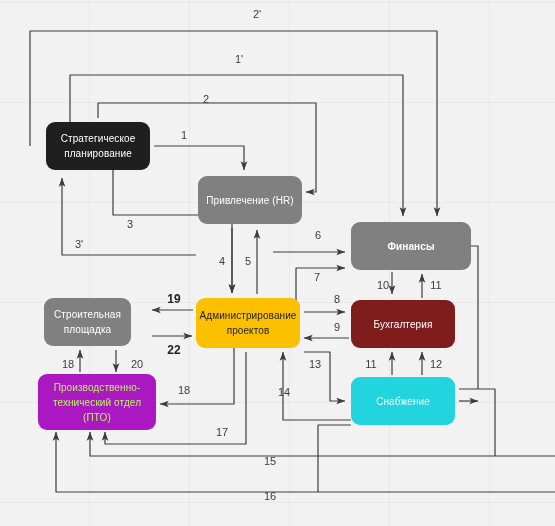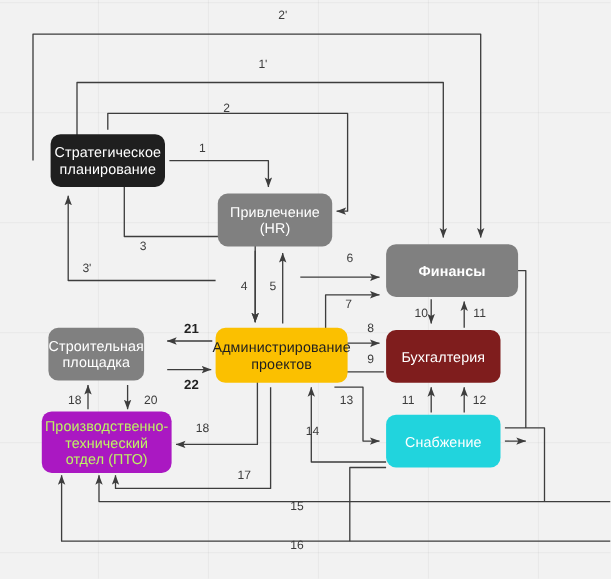--- a/index.html
+++ b/index.html
@@ -21,21 +21,21 @@
     background-position:-11px 2px;
   }
   svg#wires{position:absolute;left:0;top:0;width:555px;height:526px;}
   .node{
     position:absolute;
     box-sizing:border-box;
     display:flex;align-items:center;justify-content:center;
     text-align:center;
     border-radius:9px;
     color:#ffffff;
-    font-size:13px;
+    font-size:10px;
     line-height:15px;
     font-weight:400;
     padding:4px 6px;
     letter-spacing:0.1px;
   }
   .lbl{
     position:absolute;
     font-size:11px;
     color:#3c3c3c;
     font-weight:400;
@@ -132,21 +132,21 @@
 </div>
 
 <div class="node" style="left:351px;top:300px;width:104px;height:48px;background:#7f1d1d;color:#ffffff;">
   <span>Бухгалтерия</span>
 </div>
 
 <div class="node" style="left:351px;top:377px;width:104px;height:48px;background:#21d4dd;color:#ffffff;">
   <span>Снабжение</span>
 </div>
 
-<div class="node" style="left:196px;top:298px;width:120px;height:50px;background:#fbc000;color:#1f1f1f;">
+<div class="node" style="left:196px;top:298px;width:104px;height:50px;background:#fbc000;color:#1f1f1f;">
   <span>Администрирование проектов</span>
 </div>
 
 <div class="node" style="left:44px;top:298px;width:87px;height:48px;background:#808080;color:#ffffff;">
   <span>Строительная площадка</span>
 </div>
 
 <div class="node" style="left:38px;top:374px;width:118px;height:56px;background:#aa18c2;color:#bef264;">
   <span>Производственно-технический отдел (ПТО)</span>
 </div>
@@ -169,15 +169,15 @@
     <div class="lbl" style="left: 371px; top: 364px;">11</div>
     <div class="lbl" style="left: 436px; top: 364px;">12</div>
     <div class="lbl" style="left: 315px; top: 364px;">13</div>
     <div class="lbl" style="left: 284px; top: 392px;">14</div>
     <div class="lbl" style="left: 270px; top: 461px;">15</div>
     <div class="lbl" style="left: 270px; top: 496px;">16</div>
     <div class="lbl" style="left: 222px; top: 432px;">17</div>
     <div class="lbl" style="left: 184px; top: 390px;">18</div>
     <div class="lbl" style="left: 68px; top: 364px;">18</div>
     <div class="lbl" style="left: 137px; top: 364px;">20</div>
-    <div class="lbl bold" style="left: 174px; top: 299px;">21</div>
+    <div class="lbl bold" style="left: 174px; top: 299px;">19</div>
     <div class="lbl bold" style="left: 174px; top: 350px;">22</div>
   </div>
 
 </body></html>

